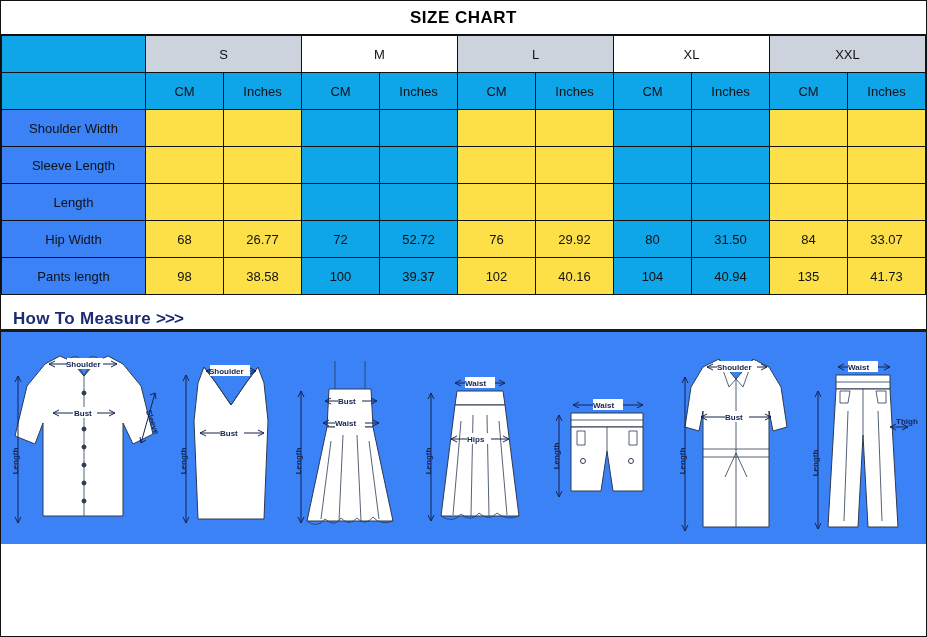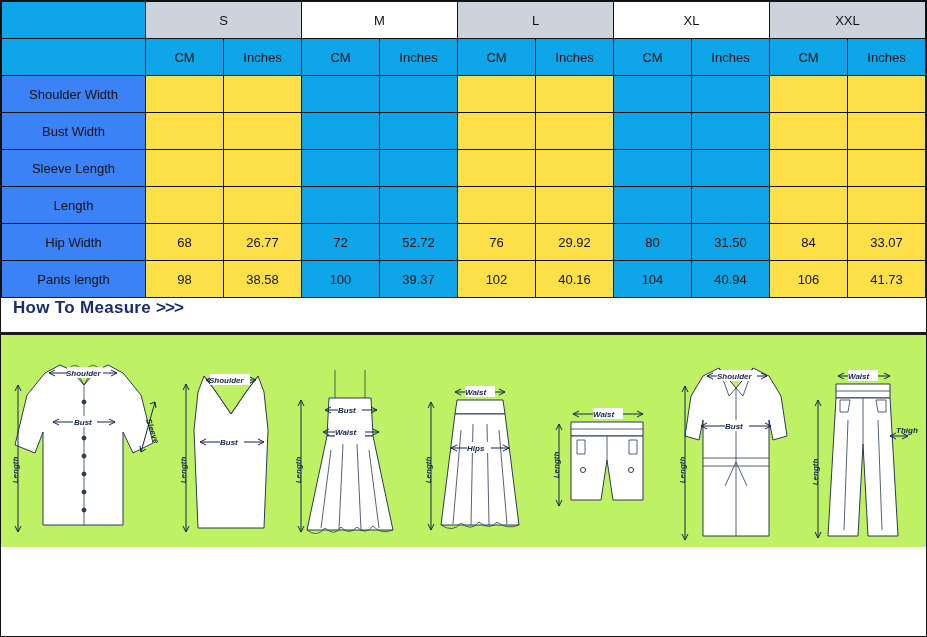--- a/index.html
+++ b/index.html
@@ -70,40 +70,39 @@
   }
   .htm-bar {
     position: relative;
     height: 34px;
     border-bottom: 3px solid #1a1a1a;
     background: #ffffff;
   }
   .htm-text {
     position: absolute;
     left: 12px;
-    top: 0;
+    top: 14px;
     font-size: 17px;
     font-weight: bold;
     color: #1b2a73;
     letter-spacing: 0.3px;
   }
   .htm-text .arrows {
     color: #1b2a73;
     letter-spacing: -1px;
   }
   .figures {
     position: relative;
     height: 212px;
-    background: #bef264;
+    background: #3b82f6;
     display: flex;
     align-items: flex-end;
     justify-content: space-between;
-    padding: 2px 4px;
+    padding: 8px 4px;
     box-sizing: border-box;
-    font-style: italic;
   }
   .fig {
     position: relative;
     flex: 0 0 auto;
   }
   .fig svg {
     display: block;
   }
   .lbl {
     font-family: "Liberation Sans", sans-serif;
@@ -131,20 +130,21 @@
     stroke: #2b3a52;
     stroke-width: 0.8;
     fill: none;
   }
 </style>
 </head>
 <body>
 
 <div class="page">
 
+  <div class="title">SIZE CHART</div>
 
   <table class="size-table">
     <tbody>
       <tr>
         <td class="rowhead plain"></td>
         <td class="size-label" colspan="2">S</td>
         <td class="size-label plain" colspan="2" style="background:#ffffff;">M</td>
         <td class="size-label" colspan="2">L</td>
         <td class="size-label plain" colspan="2" style="background:#ffffff;">XL</td>
         <td class="size-label" colspan="2">XXL</td>
@@ -170,33 +170,20 @@
         <td class="plain"></td>
         <td class="plain"></td>
         <td class="shaded"></td>
         <td class="shaded"></td>
         <td class="plain"></td>
         <td class="plain"></td>
         <td class="shaded"></td>
         <td class="shaded"></td>
       </tr>
 
-      <tr>
-        <td class="rowhead">Bust Width</td>
-        <td class="shaded"></td>
-        <td class="shaded"></td>
-        <td class="plain"></td>
-        <td class="plain"></td>
-        <td class="shaded"></td>
-        <td class="shaded"></td>
-        <td class="plain"></td>
-        <td class="plain"></td>
-        <td class="shaded"></td>
-        <td class="shaded"></td>
-      </tr>
 
       <tr>
         <td class="rowhead">Sleeve Length</td>
         <td class="shaded"></td>
         <td class="shaded"></td>
         <td class="plain"></td>
         <td class="plain"></td>
         <td class="shaded"></td>
         <td class="shaded"></td>
         <td class="plain"></td>
@@ -237,21 +224,21 @@
       <tr>
         <td class="rowhead">Pants length</td>
         <td class="shaded">98</td>
         <td class="shaded">38.58</td>
         <td class="plain">100</td>
         <td class="plain">39.37</td>
         <td class="shaded">102</td>
         <td class="shaded">40.16</td>
         <td class="plain">104</td>
         <td class="plain">40.94</td>
-        <td class="shaded">106</td>
+        <td class="shaded">135</td>
         <td class="shaded">41.73</td>
       </tr>
     </tbody>
   </table>
 
   <div class="htm-bar">
     <div class="htm-text">
       <span>How To Measure</span>
       <span class="arrows">&gt;&gt;&gt;</span>
     </div>

